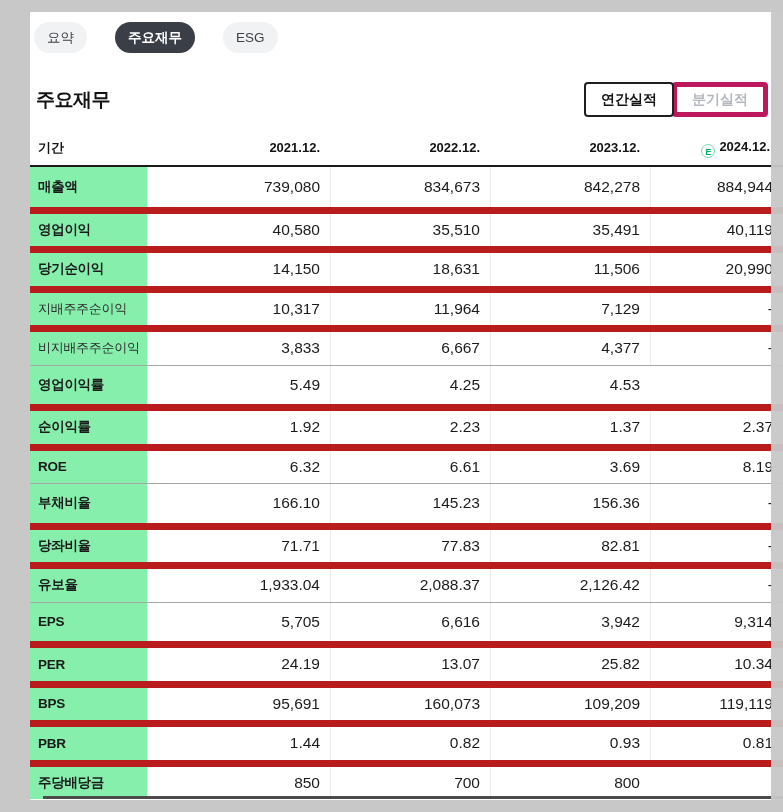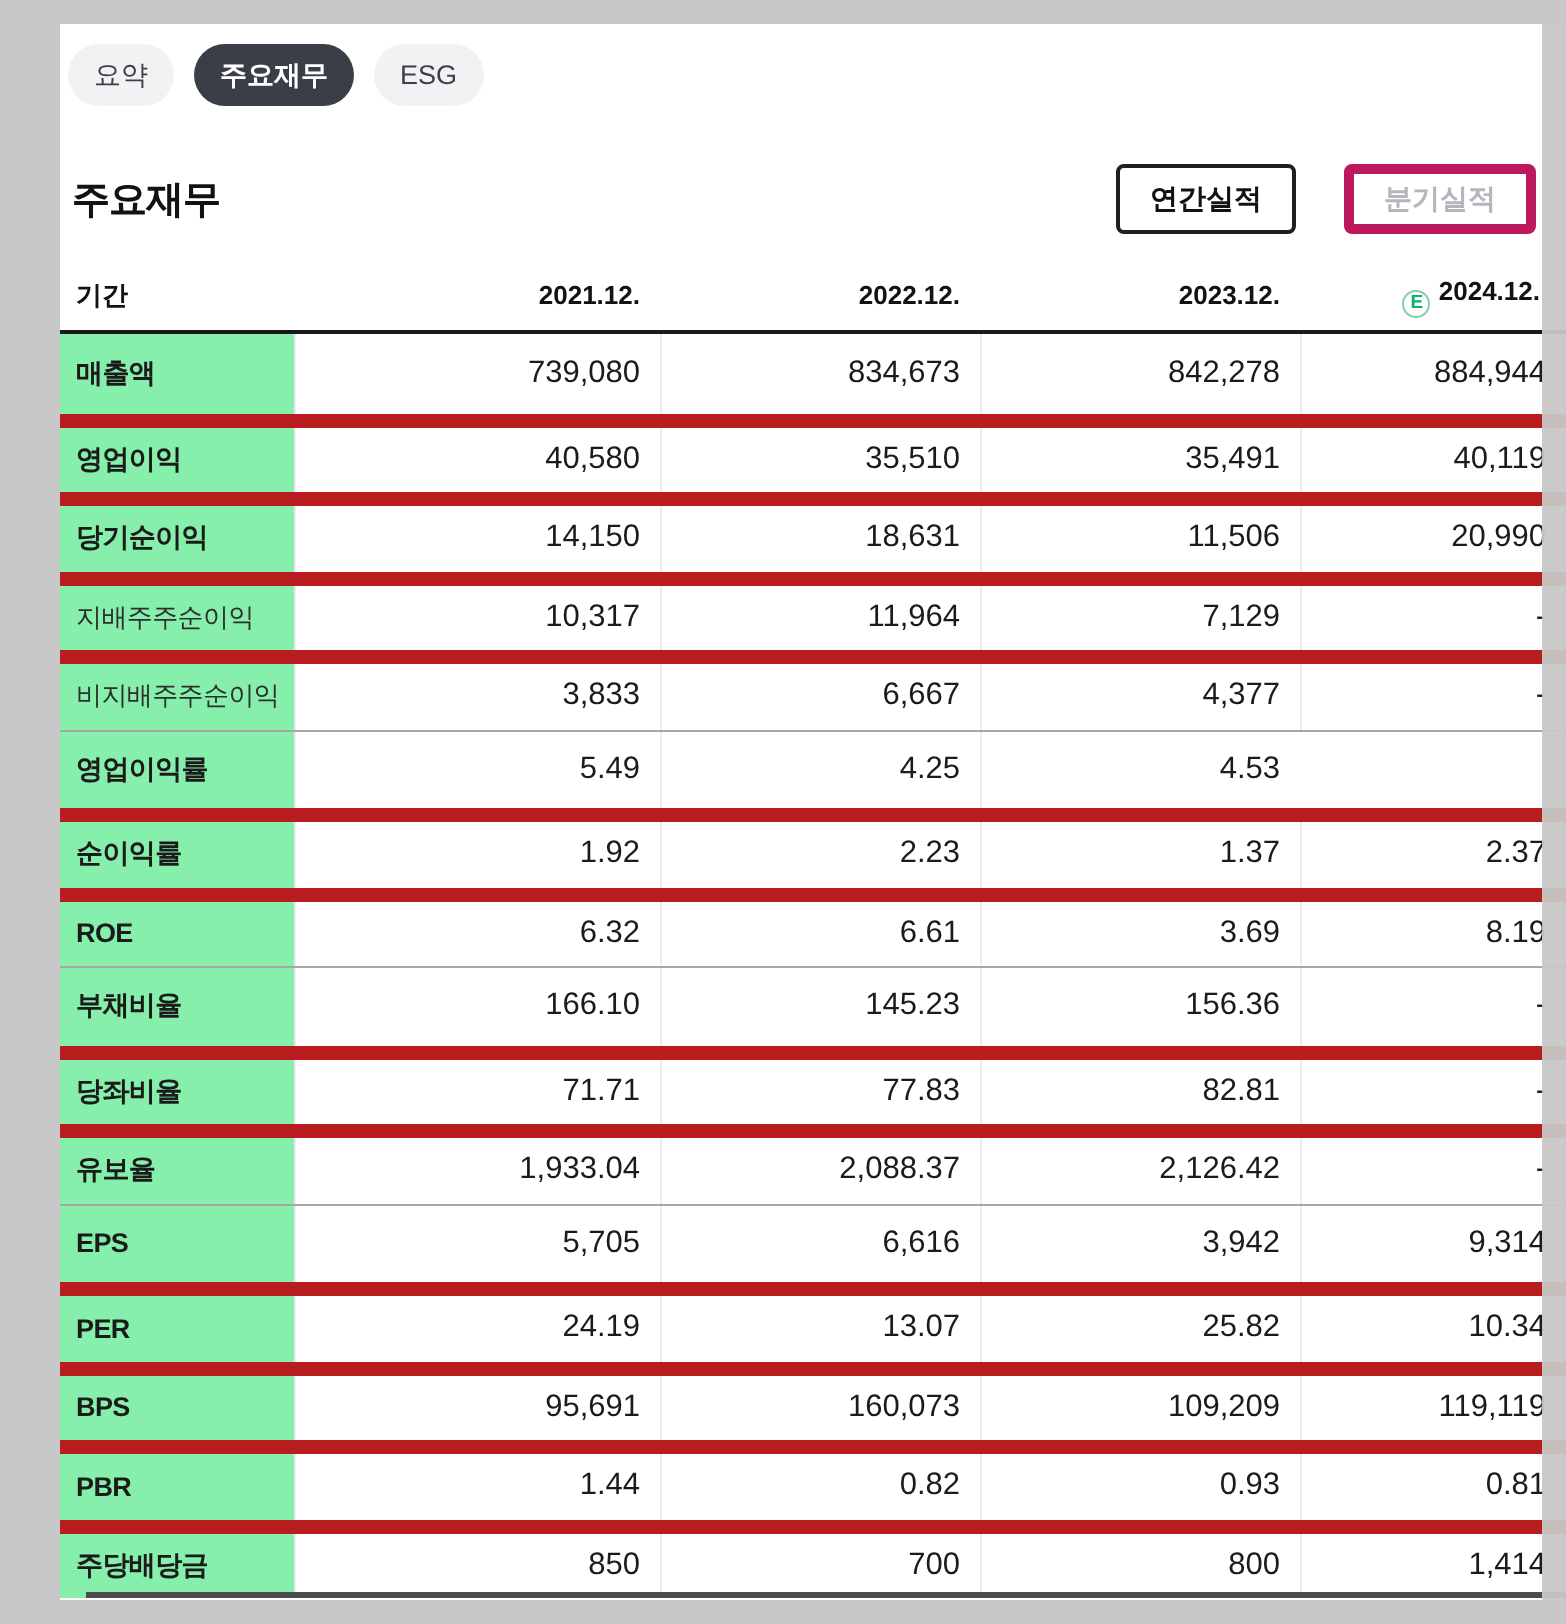--- a/index.html
+++ b/index.html
@@ -7,32 +7,32 @@
     width:783px;height:812px;position:relative;overflow:hidden;
     background:#c8c8c8;
     font-family:"Liberation Sans","DejaVu Sans",sans-serif;
     -webkit-font-smoothing:antialiased;
   }
   .card{
     position:absolute;left:30px;top:12px;width:753px;height:788px;
     background:#ffffff;overflow:hidden;
   }
   
-  .tabs{margin:10px 0 0 4px;display:flex;gap:10px;align-items:center;}
+  .tabs{margin:10px 0 0 4px;display:flex;gap:28px;align-items:center;}
   .pill{
     display:inline-flex;align-items:center;justify-content:center;
     height:31px;padding:0 13px;border-radius:17px;
     background:#f1f2f4;color:#3c3f45;font-size:13.5px;font-weight:400;
     cursor:pointer;white-space:nowrap;border:none;
   }
   .pill.active{background:#3a3e46;color:#ffffff;font-weight:700;}
   
   .head-row{margin:29px 15px 0 6px;display:flex;align-items:center;justify-content:space-between;}
   .sec-title{font-size:19px;font-weight:800;color:#121212;letter-spacing:-0.5px;}
-  .toggle{display:flex;gap:26px;}
+  .toggle{display:flex;}
   .tbtn{
     height:35px;padding:0 15px;background:#fff;font-size:14px;font-weight:700;
     display:inline-flex;align-items:center;cursor:pointer;box-sizing:border-box;
   }
   .tbtn.on{border:2px solid #1f1f1f;color:#121212;border-radius:4px;z-index:2;}
   .tbtn.off{border:5px solid #be185d;color:#b3b7bd;border-radius:4px;margin-left:-2px;}
   
   .ftable{margin-top:13px;position:relative;}
   .grid-row{
     display:grid;grid-template-columns:117px 183px 160px 160px 1fr;
@@ -201,21 +201,20 @@
           <div class="vcell">1.44</div>
           <div class="vcell">0.82</div>
           <div class="vcell">0.93</div>
           <div class="vcell">0.81</div>
         </div>
         <div class="grid-row trow">
           <div class="lcell">주당배당금</div>
           <div class="vcell">850</div>
           <div class="vcell">700</div>
           <div class="vcell">800</div>
-          <div class="vcell">1,414</div>
         </div>
       </div>
   </div>
 
   <div class="h-thumb"></div>
 </div>
 
 <div class="v-strip"></div>
 
 </body></html>

